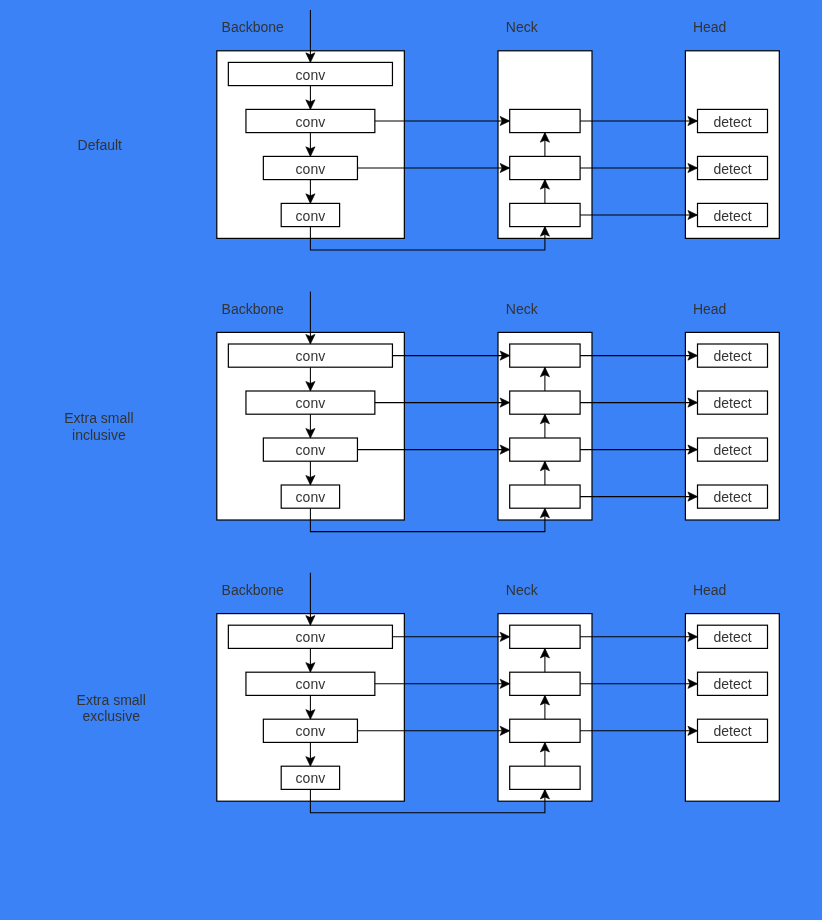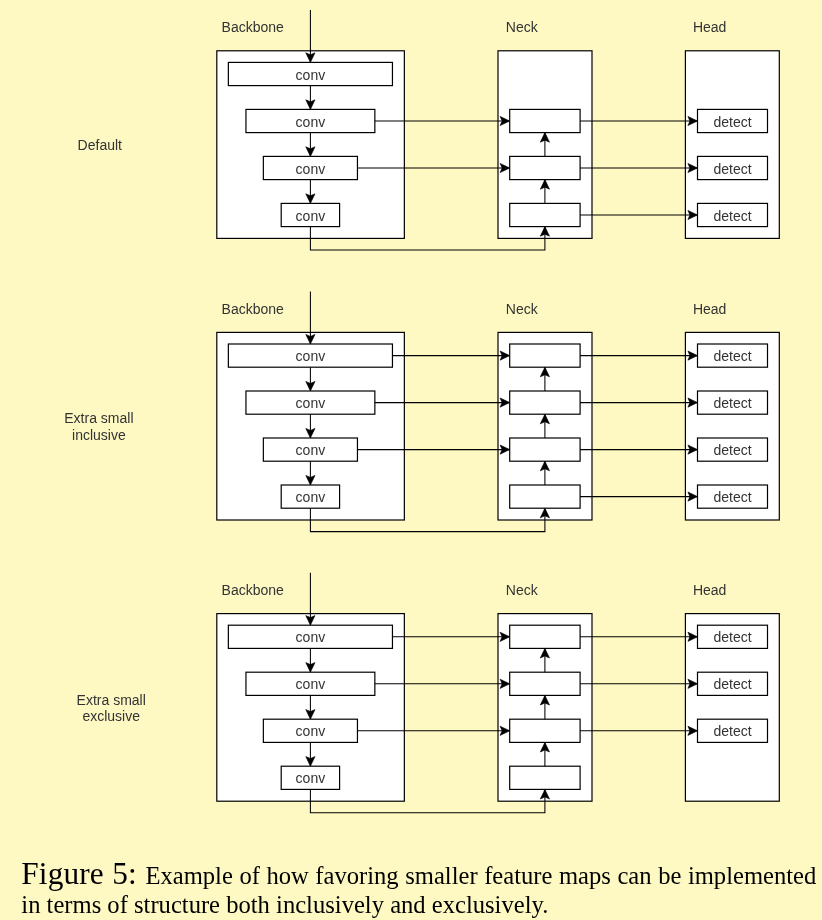--- a/index.html
+++ b/index.html
@@ -1,18 +1,18 @@
 <!DOCTYPE html>
 <html><head>
 <meta charset="utf-8">
 <title>Figure 5</title>
 <style>
   html,body{margin:0;padding:0;background:#ffffff;-webkit-font-smoothing:antialiased;}
   body{width:822px;height:920px;overflow:hidden;font-family:"Liberation Sans",sans-serif;}
-  #page{position:relative;width:822px;height:920px;background:#fef9c3;}
+  #page{position:relative;width:822px;height:920px;background:#3b82f6;}
   svg#figure-svg{position:absolute;left:0;top:0;width:822px;height:838px;display:block;}
   svg#figure-svg text{will-change:transform;}
   .box{fill:#ffffff;stroke:#000000;stroke-width:1.2;}
   .container{fill:#ffffff;stroke:#000000;stroke-width:1.2;}
   .edge{stroke:#000000;stroke-width:1.05;fill:none;}
   .arrowhead{fill:#000000;stroke:#000000;stroke-width:0.6;stroke-linejoin:miter;}
   .lbl{font-family:"Liberation Sans",sans-serif;font-size:14px;fill:#333333;}
   .caption{position:absolute;left:21.3px;top:858.6px;width:795px;
            font-family:"Liberation Serif",serif;font-size:24.6px;color:#000;
            line-height:29.3px;text-align:justify;}
@@ -184,14 +184,13 @@
         <line x1="580.1" y1="730.8" x2="697.5" y2="730.8" class="edge"></line>
         <path d="M 687.9 726.1999999999999 L 697.5 730.8 L 687.9 735.4 L 689.9 730.8 Z" class="arrowhead"></path>
         <rect x="697.5" y="625.1999999999999" width="70" height="23.2" class="box"></rect>
         <text x="732.5" y="642.3" class="lbl" text-anchor="middle">detect</text>
         <rect x="697.5" y="672.1999999999999" width="70" height="23.2" class="box"></rect>
         <text x="732.5" y="689.3" class="lbl" text-anchor="middle">detect</text>
         <rect x="697.5" y="719.1999999999999" width="70" height="23.2" class="box"></rect>
         <text x="732.5" y="736.3" class="lbl" text-anchor="middle">detect</text>
       </g>
     </svg>
-  <div class="caption"><span class="figlabel">Figure 5:</span><span class="gap"></span><span>Example of how favoring smaller feature maps can be implemented in terms of structure both inclusively and exclusively.</span></div>
 </div>
 
 </body></html>

